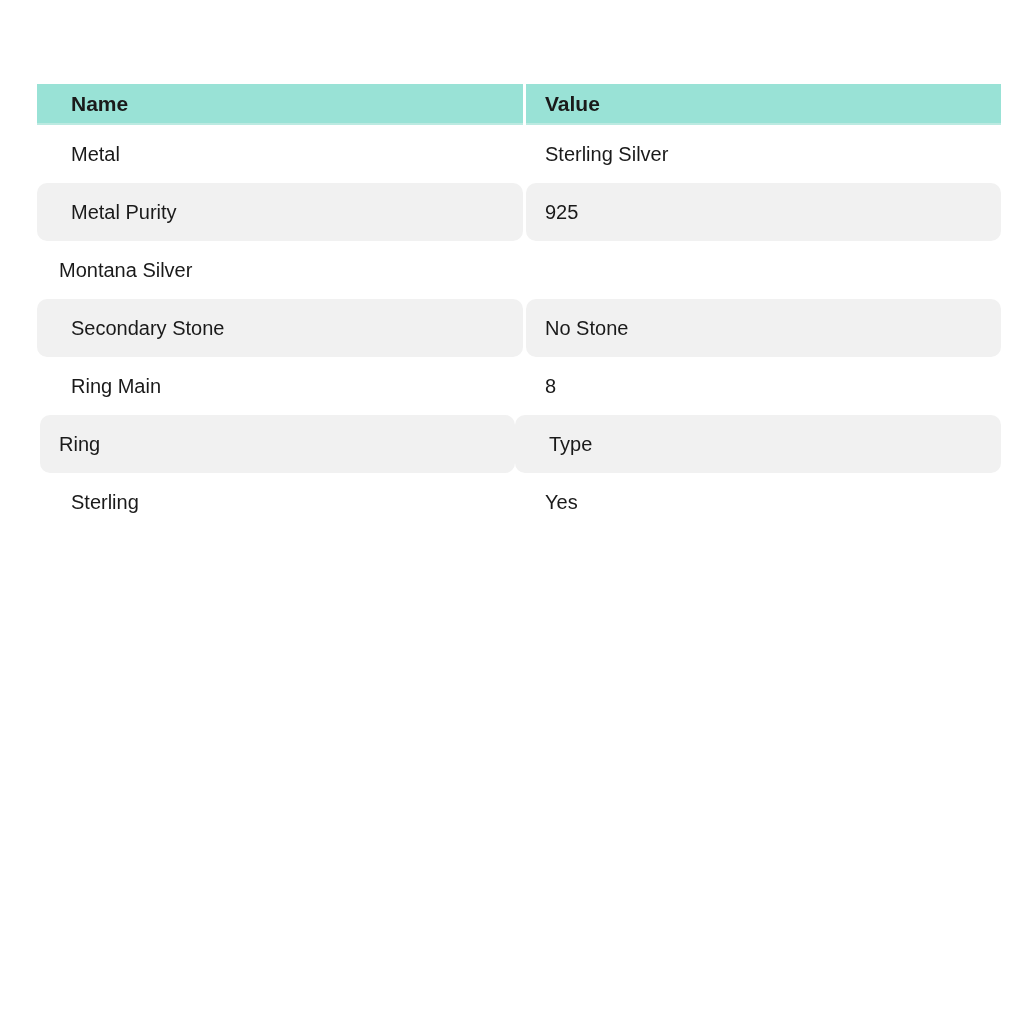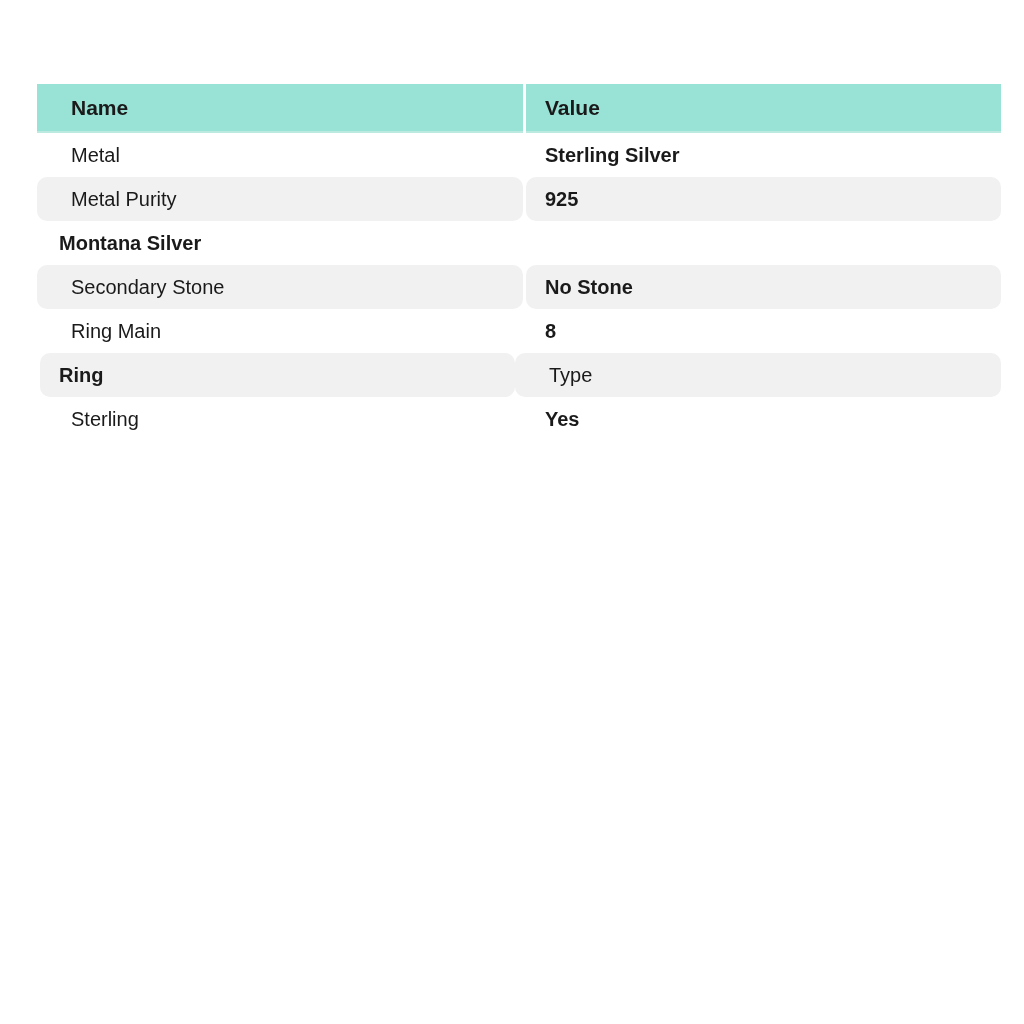--- a/index.html
+++ b/index.html
@@ -17,21 +17,21 @@
   .attr-table {
     position: absolute;
     left: 37px;
     top: 84px;
     width: 964px;
     color: var(--text-color, #1a1a1a);
     font-size: 20px;
   }
   .trow {
     display: flex;
-    height: 44px;
+    height: 58px;
     background: var(--row-bg, #ffffff); 
   }
   .trow .cell {
     display: flex;
     align-items: center;
     box-sizing: border-box;
     background: var(--row-bg, #ffffff);
     white-space: nowrap;
     overflow: hidden;
   }
@@ -41,24 +41,23 @@
   }
   .name-col {
     width: 486px;
     flex: 0 0 486px;
     padding-left: 34px;
   }
   .value-col {
     flex: 1 1 auto;
     margin-left: 3px;
     padding-left: 19px;
-    font-weight: bold;
   }
   .trow.header {
-    height: 49px;
+    height: 41px;
     background: #ffffff;
   }
   .trow.header .cell {
     background: var(--header-bg, #99e2d6);
     border-bottom: 2px solid var(--header-edge, #bceae1);
     font-weight: 600;
     font-size: 21px;
   }
 </style>
 </head>

